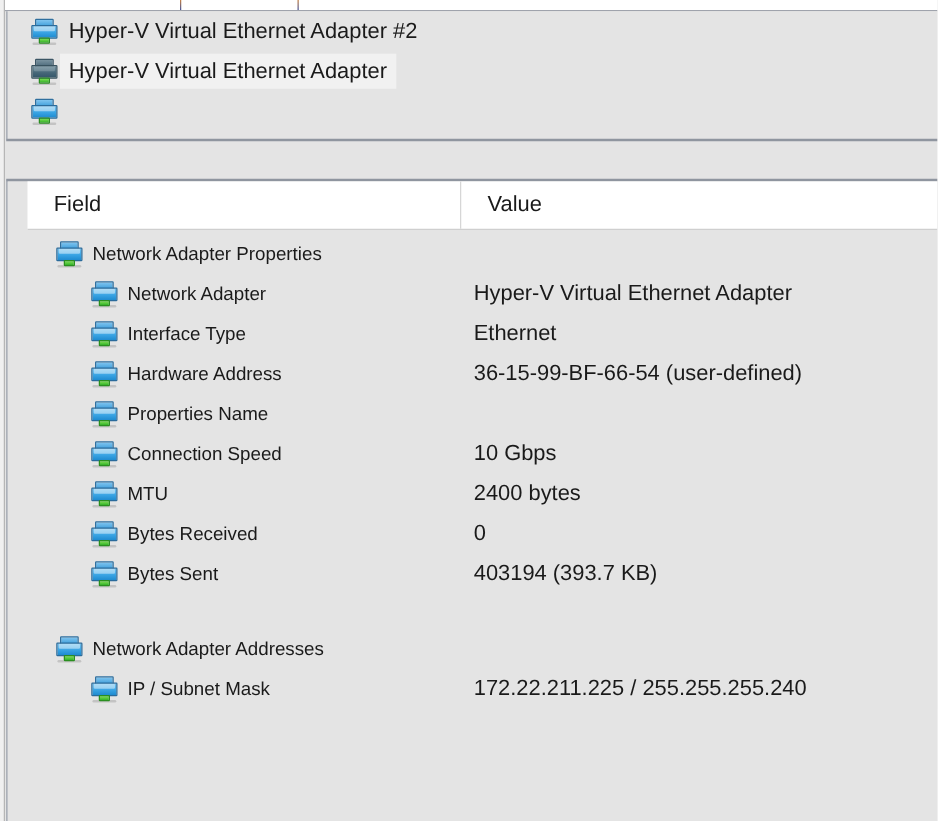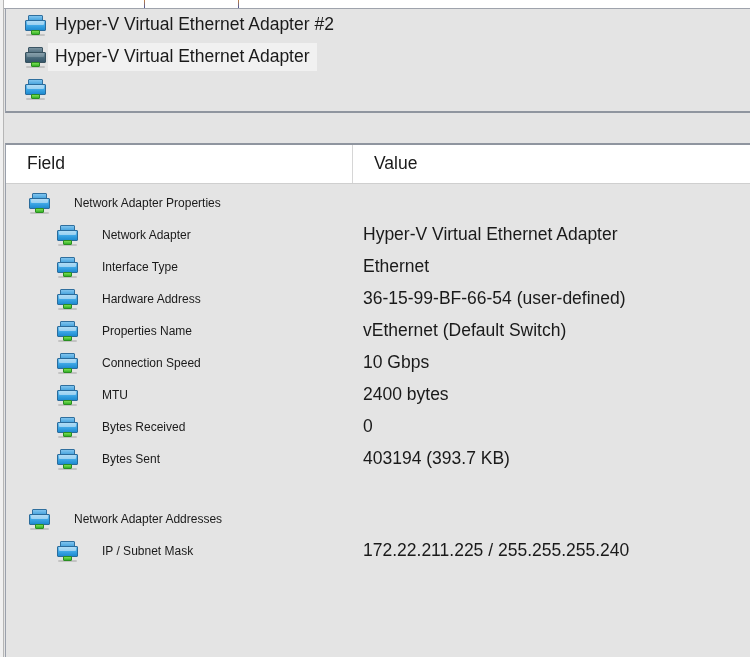--- a/index.html
+++ b/index.html
@@ -81,20 +81,21 @@
 
   
   .grid-panel {
     position: absolute;
     left: 5px; top: 143px;
     width: 745px; height: 514px;
     background: #e4e4e4;
     border-left: 1px solid #9aa0ab;
     border-top: 2px solid #8f959f;
     overflow: hidden;
+    padding-left: 16px;
   }
   .grid-header {
     position: relative;
     height: 39px;
     background: #ffffff;
     border-bottom: 1px solid #cfcfcf;
     display: flex;
     align-items: center;
   }
   .hdr-cell {
@@ -131,24 +132,24 @@
   .cell-field.child { padding-left: 51px; }
   .cell-value {
     flex: 1;
     font-size: 17.5px;
     color: #1a1a1a;
     line-height: 1;
     padding-left: 10px;
     white-space: nowrap;
   }
   .field-label {
-    font-size: 12px;
+    font-size: 15px;
     color: #1a1a1a;
     line-height: 1;
-    margin-left: 24px;
+    margin-left: 8px;
   }
 
   
   .nic-icon {
     position: relative;
     width: 21px;
     height: 21px;
     flex: 0 0 21px;
     display: inline-block;
   }
@@ -313,21 +314,20 @@
           <div class="cell-field child">
             <span class="nic-icon">
               <span class="nic-shadow"></span>
               <span class="nic-back"></span>
               <span class="nic-screen"></span>
               <span class="nic-gloss"></span>
               <span class="nic-base"></span>
             </span>
             <span class="field-label">Properties Name</span>
           </div>
-          <div class="cell-value">vEthernet (Default Switch)</div>
         </div>
         <div class="grid-row">
           <div class="cell-field child">
             <span class="nic-icon">
               <span class="nic-shadow"></span>
               <span class="nic-back"></span>
               <span class="nic-screen"></span>
               <span class="nic-gloss"></span>
               <span class="nic-base"></span>
             </span>

